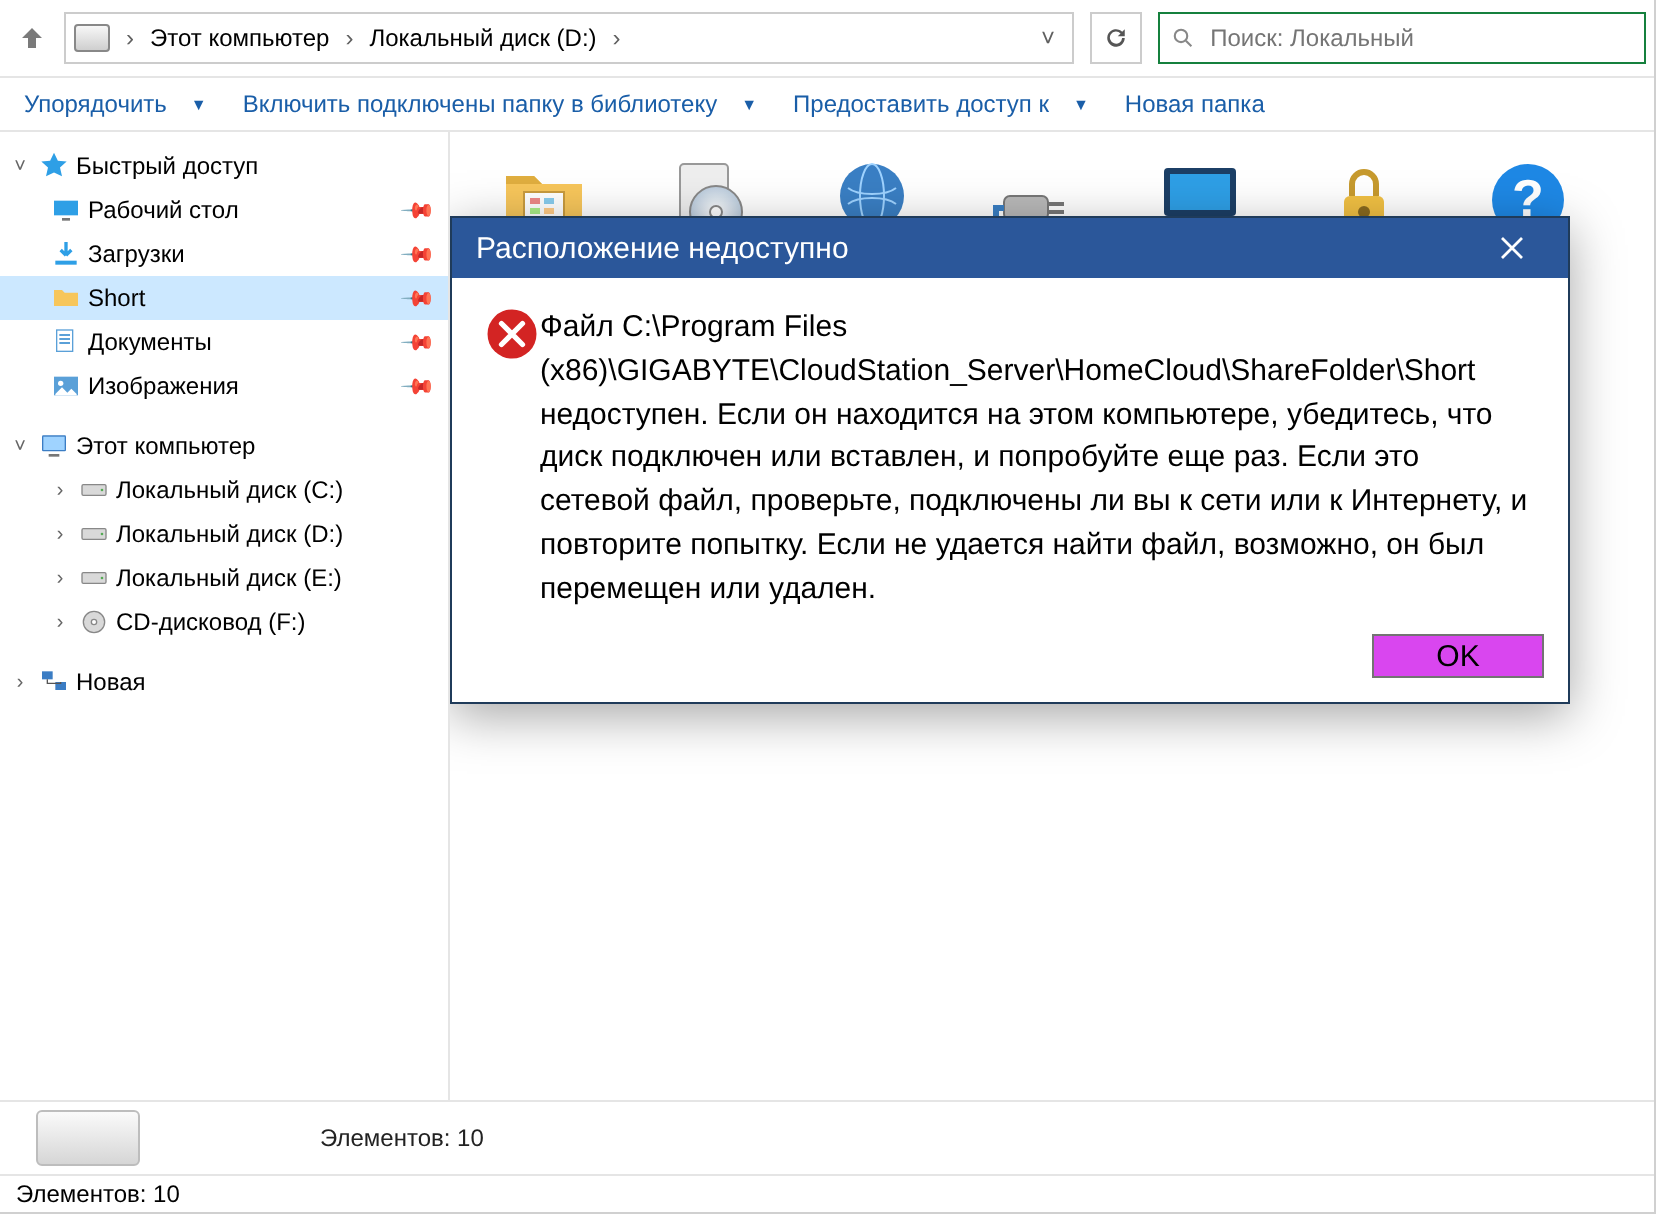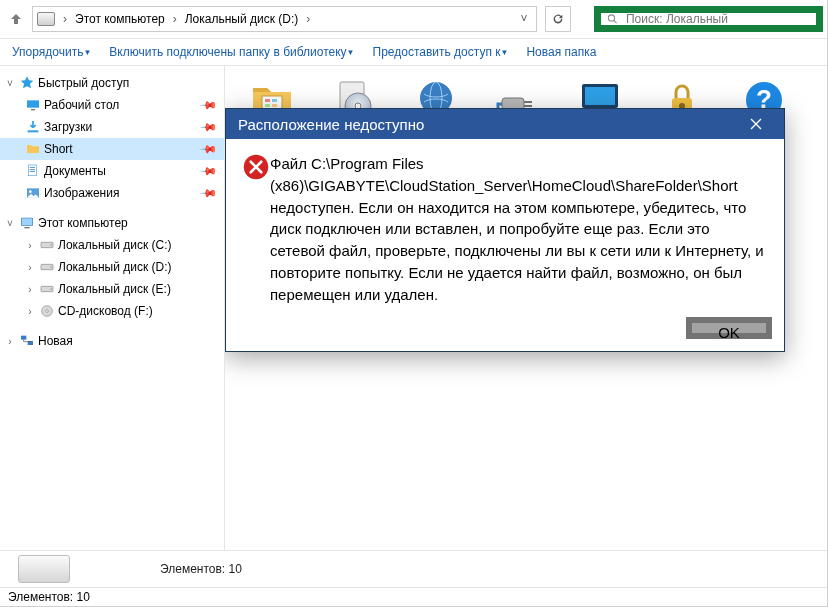--- a/index.html
+++ b/index.html
@@ -8,26 +8,26 @@
 
   
   .header { display: flex; align-items: center; padding: 6px 4px; gap: 4px; border-bottom: 1px solid #e5e5e5; }
   .nav-arrow { width: 24px; height: 24px; display:flex; align-items:center; justify-content:center; color:#999; }
   .breadcrumb { flex: 0 0 auto; display:flex; align-items:center; height:26px; border:1px solid #ccc; padding:0 4px; gap:2px; min-width: 505px; }
   .breadcrumb .drive-glyph { width:18px; height:14px; background:linear-gradient(#f7f7f7,#cfcfcf); border:1px solid #888; border-radius:2px; margin-right:2px;}
   .bc-sep { color:#606060; padding:0 4px; }
   .bc-item { padding: 2px 2px; }
   .bc-down { width:16px; text-align:center; color:#606060; }
   .refresh { width:26px; height:26px; border:1px solid #ccc; display:flex; align-items:center; justify-content:center; margin-left:4px;}
-  .search { flex:1; height:26px; border:7px solid #15803d; margin-left:19px; display:flex; align-items:center; padding:0 6px; color:#888; gap:6px; overflow:hidden;}
+  .search { flex:1; height:26px; border:1px solid #15803d; margin-left:4px; display:flex; align-items:center; padding:0 6px; color:#888; gap:6px; overflow:hidden;}
   .search input { border:none; outline:none; font: inherit; width:100%; color:#888; }
 
   
   .toolbar { display:flex; align-items:center; gap:18px; padding: 6px 12px; border-bottom:1px solid #e5e5e5; }
-  .tb-item { color:#1a5ea8; display:flex; align-items:center; gap:0; cursor:default; }
+  .tb-item { color:#1a5ea8; display:flex; align-items:center; gap:12px; cursor:default; }
   .tb-caret { font-size:8px; color:#1a5ea8; }
 
   
   .body { flex:1; display:flex; min-height:0; }
   .sidebar { width:225px; border-right:1px solid #e5e5e5; padding:6px 0 0 0; overflow:hidden; }
   .content { flex:1; position:relative; overflow:hidden; }
 
   .tree-section { margin-bottom:8px; }
   .tree-row { display:flex; align-items:center; height:22px; padding-left:4px; gap:2px; }
   .tree-row.child { padding-left:24px; }
@@ -54,21 +54,21 @@
 
   
   .modal { position:absolute; left:0; top:42px; width:560px; box-shadow:0 6px 24px rgba(0,0,0,.35); border:1px solid #1f3b5a; font-size:15px; }
   .modal-title { background:#2b579a; color:#fff; height:30px; display:flex; align-items:center; padding:0 8px 0 12px; }
   .modal-title .t { flex:1; }
   .modal-close { width:40px; height:30px; display:flex; align-items:center; justify-content:center; color:#fff; font-size:13px;}
   .modal-body { background:#fff; padding:14px 16px 6px 16px; display:flex; gap:0; }
   .err-icon { width:28px; height:28px; flex:0 0 28px; }
   .modal-text { flex:1; line-height:1.45; }
   .modal-footer { background:#fff; padding:6px 12px 12px 12px; display:flex; justify-content:flex-end; }
-  .ok-btn { min-width:86px; height:22px; border:6px solid #737373; background:#a3a3a3; font:inherit; }
+  .ok-btn { min-width:86px; height:22px; border:1px solid #737373; background:#d946ef; font:inherit; }
 
   
   svg { display:block; }
 </style>
 </head>
 <body>
 
 <div class="window">
 
   <div class="header">

